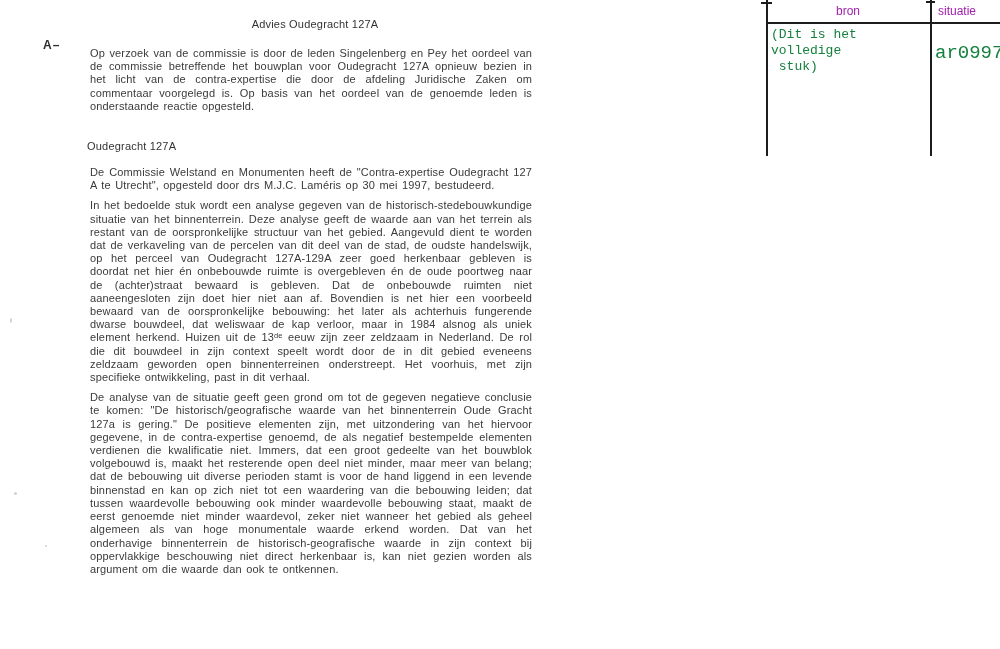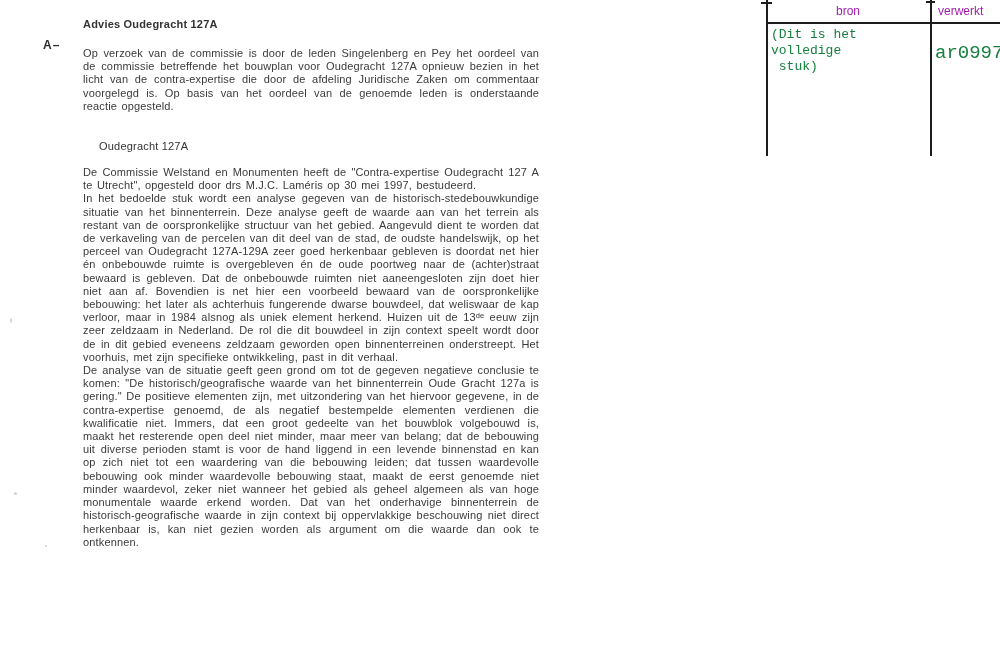--- a/index.html
+++ b/index.html
@@ -30,40 +30,41 @@
 
   
   .doc-column {
     position: absolute;
     left: 83px;
     top: 18px;
     width: 456px;
   }
   .doc-title {
     font-size: 11px;
-    font-weight: 700;
+    font-weight: 400;
     color: #333333;
-    margin: 0 0 17px 0;
+    margin: 0 0 17px 8px;
     letter-spacing: 0.2px;
+    text-align: center;
   }
   .para {
     font-size: 11px;
     line-height: 13.2px;
     text-align: justify;
     word-spacing: 1.2px;
     letter-spacing: 0.15px;
-    margin: 0;
+    margin: 7px;
     color: #3a3a3a;
   }
   .intro-para { margin-bottom: 27px; }
   .section-heading {
     font-size: 11px;
     font-weight: 500;
     color: #333333;
-    margin: 0 0 14px 16px;
+    margin: 0 0 14px 4px;
     letter-spacing: 0.2px;
   }
   .closing-para { margin-top: 13px; }
 
   
   .stamp-table {
     position: absolute;
     left: 766px;
     top: 0;
     width: 234px;
@@ -144,21 +145,21 @@
   </div>
 
   <div class="stamp-table">
     <div class="line v-left"></div>
     <div class="line v-div"></div>
     <div class="line h-header"></div>
     <div class="line tick-left"></div>
     <div class="line tick-div"></div>
 
     <div class="stamp-header bron-header">bron</div>
-    <div class="stamp-header verwerkt-header">verwerkt</div>
+    <div class="stamp-header verwerkt-header">situatie</div>
 
     <div class="stamp-value bron-value">(Dit is het volledige
  stuk)</div>
     <div class="stamp-value verwerkt-value">ar0997</div>
   </div>
 
   <div class="speck speck-1"></div>
   <div class="speck speck-2"></div>
   <div class="speck speck-3"></div>
 

